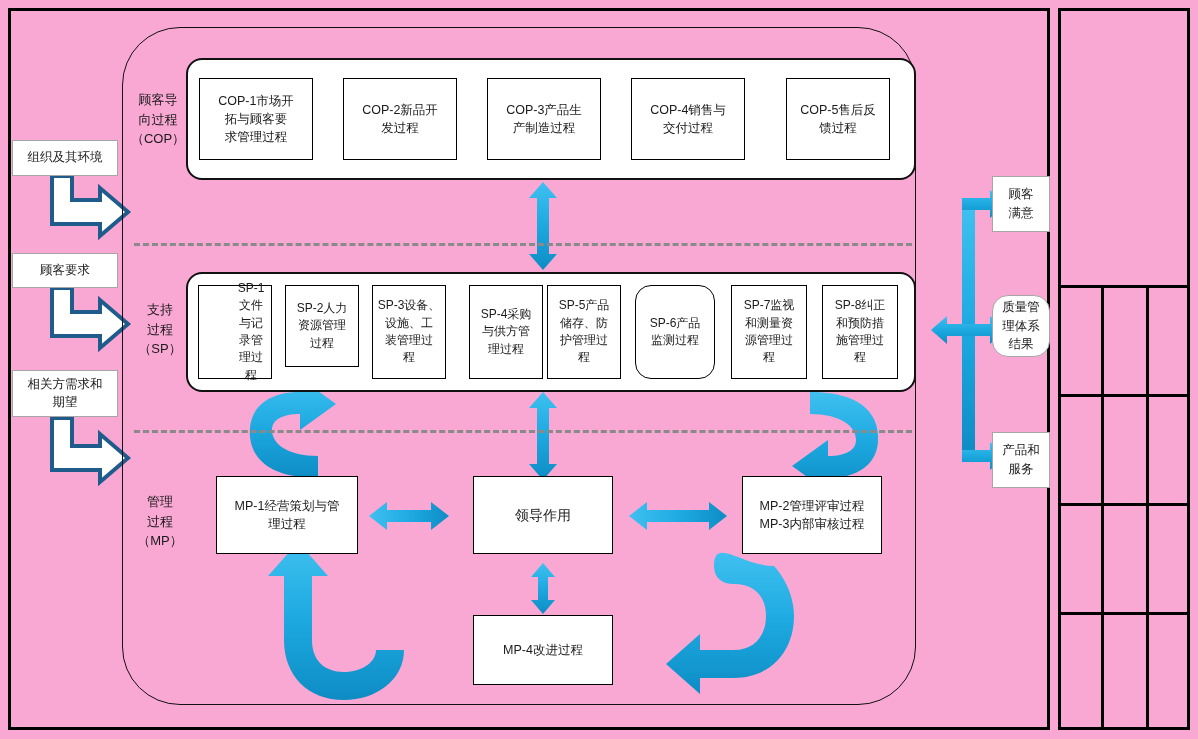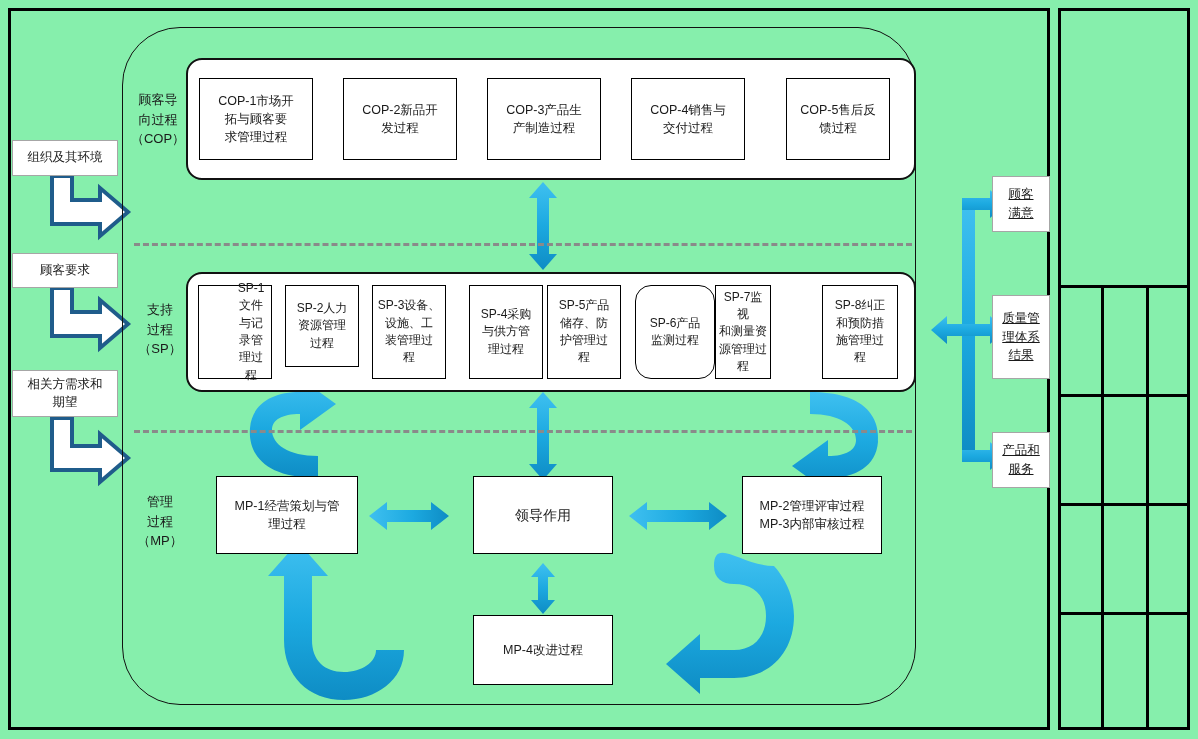--- a/index.html
+++ b/index.html
@@ -1,17 +1,17 @@
 <!DOCTYPE html>
 <html><head>
 <meta charset="utf-8">
 <style>
   html,body{margin:0;padding:0;background:#ffffff;}
   body{font-family:"Liberation Sans","DejaVu Sans",sans-serif;}
-  #page{position:relative;width:1198px;height:739px;overflow:hidden;background:#86efac;}
+  #page{position:relative;width:1198px;height:739px;overflow:hidden;background:#f9a8d4;}
 
   
   .outer-frame{position:absolute;left:8px;top:8px;width:1042px;height:722px;border:3px solid #000;box-sizing:border-box;}
   .side-frame{position:absolute;left:1058px;top:8px;width:132px;height:722px;border:3px solid #000;box-sizing:border-box;}
 
   
   .side-grid{position:absolute;left:0;top:0;width:100%;height:100%;}
   .grid-hline{position:absolute;left:0;right:0;height:3px;background:#000;}
   .grid-vline{position:absolute;width:3px;background:#000;}
 
@@ -35,21 +35,21 @@
   .row-label{position:absolute;text-align:center;font-size:13px;color:#1a1a1a;line-height:1.5;}
 
   
   .inbox{position:absolute;border:1.4px solid #a6a6a6;box-sizing:border-box;background:#fff;
     display:flex;align-items:center;justify-content:center;text-align:center;
     font-size:12.5px;color:#1a1a1a;line-height:1.4;padding:10px;}
 
   
   .outbox{position:absolute;border:1.4px solid #a6a6a6;box-sizing:border-box;background:#fff;
     display:flex;align-items:center;justify-content:center;text-align:center;
-    font-size:12.5px;color:#1a1a1a;line-height:1.5;padding:2px;text-decoration:underline;}
+    font-size:12.5px;color:#1a1a1a;line-height:1.5;padding:2px;}
 
   .svg-layer{position:absolute;left:0;top:0;width:1198px;height:739px;pointer-events:none;}
 </style>
 </head>
 <body>
 
 <div id="page">
 
   <svg class="svg-layer" viewBox="0 0 1198 739">
     <defs>
@@ -198,21 +198,21 @@
 程</div>
   <div class="pbox sm" style="left:460px;top:285px;width:74px;height:94px;white-space:pre-line;margin-left:9px;">SP-4采购
 与供方管
 理过程</div>
   <div class="pbox sm" style="left:547px;top:285px;width:74px;height:94px;white-space:pre-line;">SP-5产品
 储存、防
 护管理过
 程</div>
   <div class="pbox sm" style="left:635px;top:285px;width:80px;height:94px;white-space:pre-line;border-radius:16px;">SP-6产品
 监测过程</div>
-  <div class="pbox sm" style="left:715px;top:285px;width:56px;height:94px;white-space:pre-line;">SP-7监视
+  <div class="pbox sm" style="left:731px;top:285px;width:76px;height:94px;white-space:pre-line;">SP-7监视
 和测量资
 源管理过
 程</div>
   <div class="pbox sm" style="left:822px;top:285px;width:76px;height:94px;white-space:pre-line;">SP-8纠正
 和预防措
 施管理过
 程</div>
 
   <div class="pbox" style="left:216px;top:476px;width:142px;height:78px;white-space:pre-line;">MP-1经营策划与管
 理过程</div>
@@ -220,19 +220,19 @@
   <div class="pbox" style="left:742px;top:476px;width:140px;height:78px;white-space:pre-line;">MP-2管理评审过程
 MP-3内部审核过程</div>
   <div class="pbox" style="left:473px;top:615px;width:140px;height:70px;white-space:pre-line;">MP-4改进过程</div>
 
   <div class="inbox" style="left:12px;top:140px;width:106px;height:36px;white-space:pre-line;">组织及其环境</div>
   <div class="inbox" style="left:12px;top:253px;width:106px;height:35px;white-space:pre-line;">顾客要求</div>
   <div class="inbox" style="left:12px;top:370px;width:106px;height:47px;white-space:pre-line;">相关方需求和期望</div>
 
   <div class="outbox" style="left:992px;top:176px;width:58px;height:56px;white-space:pre-line;">顾客
 满意</div>
-  <div class="outbox" style="left:992px;top:295px;width:58px;height:84px;white-space:pre-line;">质量管
+  <div class="outbox" style="left:992px;top:295px;width:58px;height:62px;white-space:pre-line;border-radius:16px;">质量管
 理体系
 结果</div>
   <div class="outbox" style="left:992px;top:432px;width:58px;height:56px;white-space:pre-line;">产品和
 服务</div>
 
 </div>
 
 </body></html>

